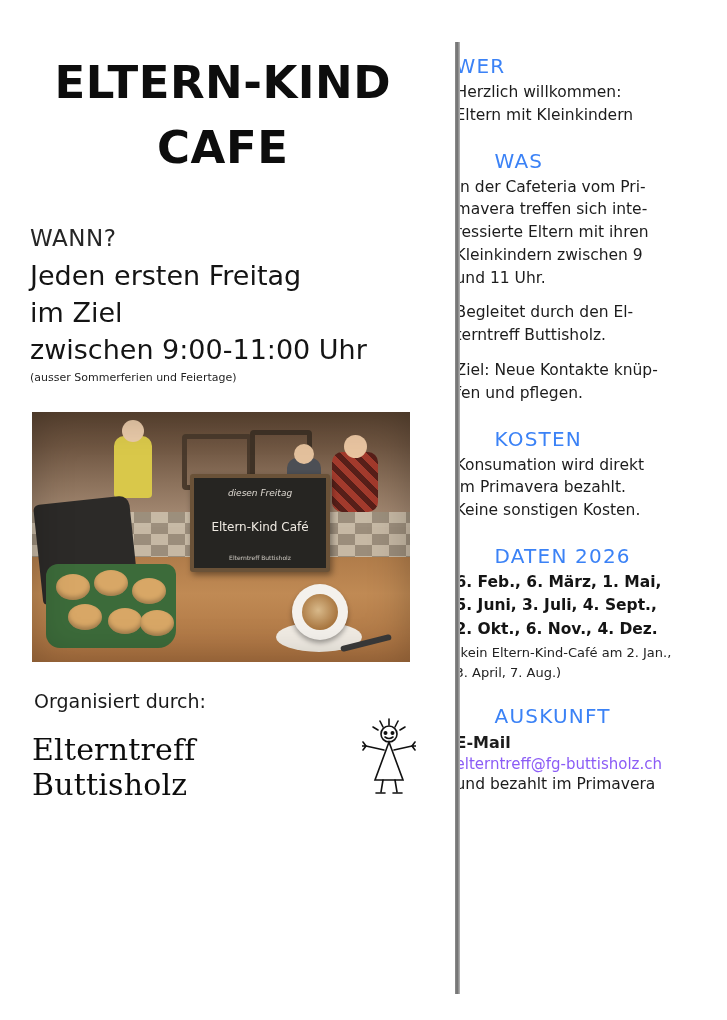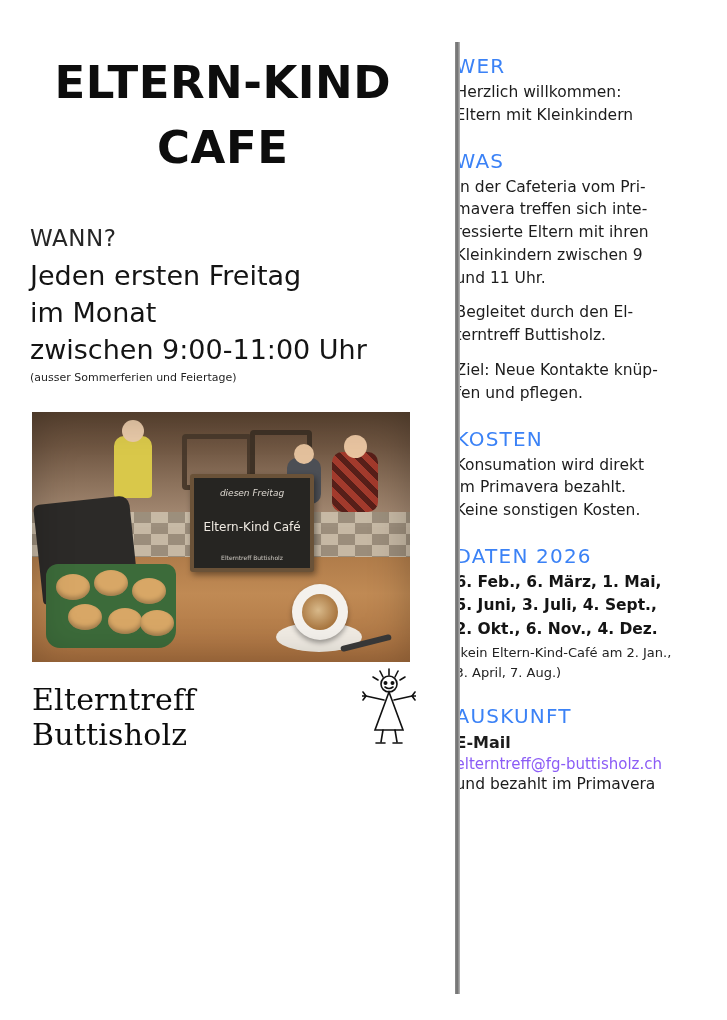--- a/index.html
+++ b/index.html
@@ -131,21 +131,21 @@
   .ph-kid3 {
     position: absolute; left: 300px; top: 40px; width: 46px; height: 60px;
     background: repeating-linear-gradient(45deg,#a23a2c 0 6px,#571f19 6px 12px);
     border-radius: 10px;
   }
   .ph-kid3 .head {
     position: absolute; left: 12px; top: -17px; width: 23px; height: 23px;
     background: #e8c4a0; border-radius: 50%;
   }
   .ph-sign {
-    position: absolute; left: 158px; top: 62px; width: 124px; height: 98px;
+    position: absolute; left: 158px; top: 62px; width: 140px; height: 98px;
     background: #262522; border: 4px solid #6a5238; border-radius: 3px;
     color: #efeae2; text-align: center; padding-top: 10px;
     box-shadow: 2px 3px 6px rgba(0,0,0,.4);
   }
   .ph-sign .s1 { font-size: 9px; font-style: italic; opacity: .9; }
   .ph-sign .s2 { font-size: 12px; margin-top: 22px; }
   .ph-sign .s3 { font-size: 6px; margin-top: 20px; opacity: .8; }
   .ph-cup {
     position: absolute; right: 62px; bottom: 22px; width: 56px; height: 56px;
     background: #f4f1ec; border-radius: 50%;
@@ -203,21 +203,21 @@
     width: 258px;
     margin-left: 30px;
     padding-top: 14px;
   }
   .r-head {
     font-size: 20px;
     letter-spacing: 1.2px;
     color: #3b82f6;
     margin-bottom: 3px;
   }
-  .r-head.mt { margin-top: 22px; }
+  .r-head.mt { margin-top: 22px; padding-left: 39px; }
   .r-text {
     font-size: 15.5px;
     line-height: 1.47;
     color: #1c1c1c;
   }
   .r-text.gap { margin-top: 12px; }
   .r-dates {
     font-size: 15.5px;
     font-weight: 700;
     line-height: 1.52;
@@ -239,21 +239,21 @@
 
   <div class="divider"></div>
 
   <div class="left">
 
     <div class="title">ELTERN-KIND CAFE</div>
 
     <div class="block-wann">
       <div class="label">WANN?</div>
       <div class="bigline">Jeden ersten Freitag</div>
-      <div class="bigline">im Monat</div>
+      <div class="bigline">im Ziel</div>
       <div class="bigline">zwischen 9:00-11:00 Uhr</div>
       <div class="smallnote">(ausser Sommerferien und Feiertage)</div>
     </div>
 
 
     <div class="photo">
       <div class="ph-wall"></div>
       <div class="ph-floor"></div>
       <div class="ph-chair2"></div>
       <div class="ph-chair3"></div>
@@ -284,20 +284,21 @@
 
       <div class="ph-sign">
         <div class="s1">diesen Freitag</div>
         <div class="s2">Eltern-Kind Café</div>
         <div class="s3">Elterntreff Buttisholz</div>
       </div>
 
       <div class="ph-vignette"></div>
     </div>
 
+    <div class="org-label">Organisiert durch:</div>
     <div class="org-row">
       <div class="org-name">Elterntreff Buttisholz</div>
       <div class="org-figure">
         <svg width="54" height="78" viewBox="0 0 54 78">
           <g stroke="#111" stroke-width="1.6" fill="none" stroke-linecap="round">
             <circle cx="27" cy="16" r="8"></circle>
             <line x1="21" y1="9" x2="18" y2="3"></line>
             <line x1="27" y1="7" x2="27" y2="1"></line>
             <line x1="33" y1="9" x2="36" y2="3"></line>
             <line x1="16" y1="12" x2="11" y2="9"></line>

